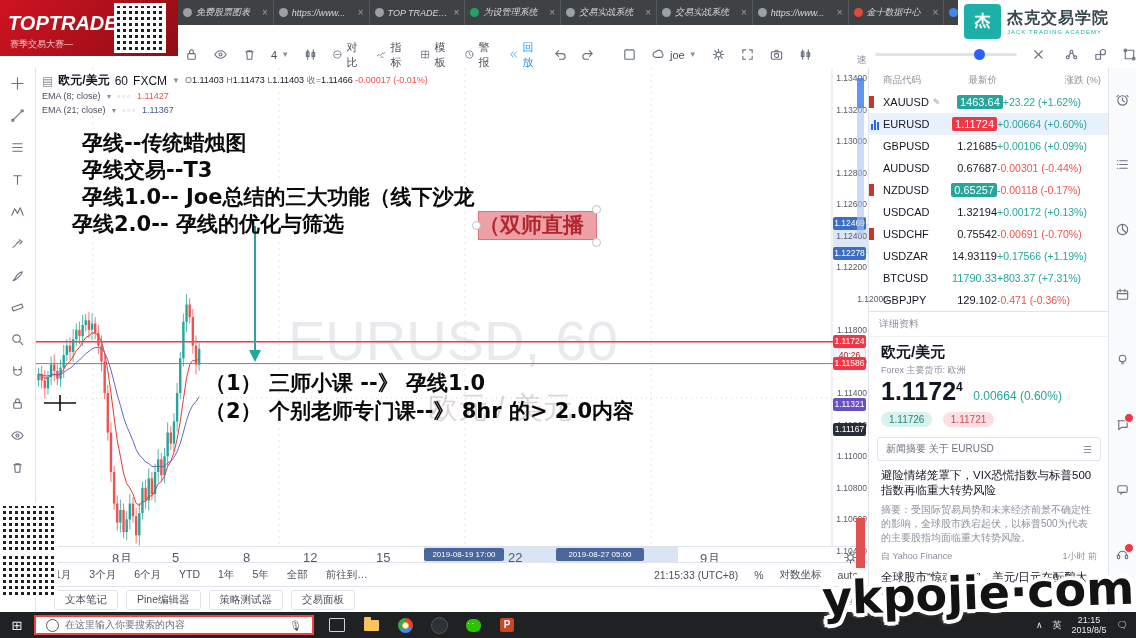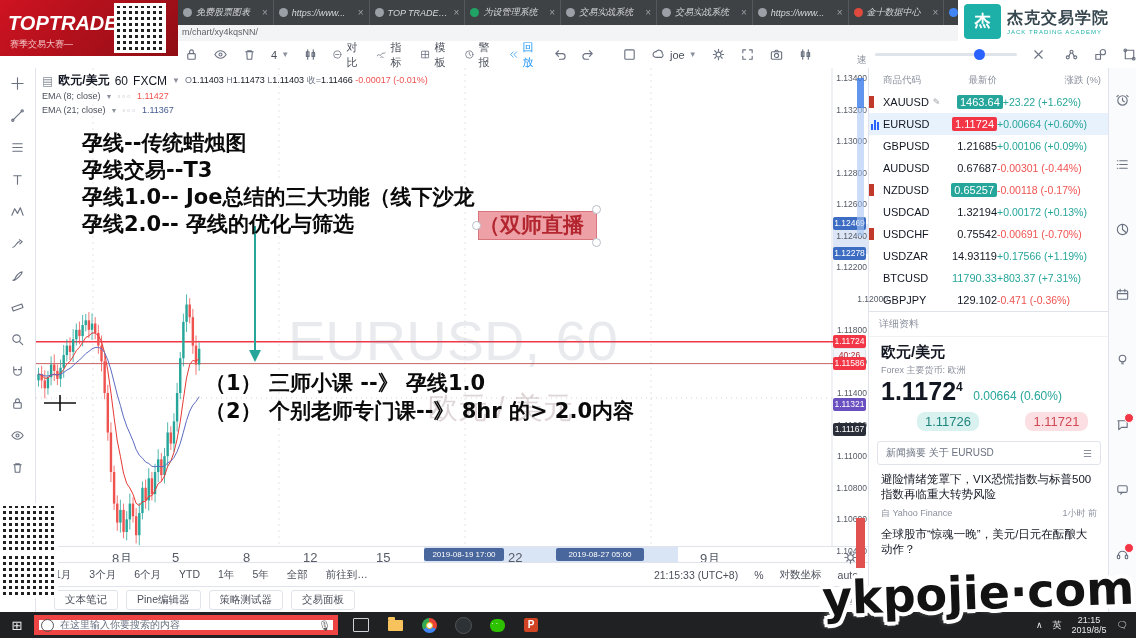--- a/index.html
+++ b/index.html
@@ -92,41 +92,41 @@
   .txtup{color:#26a69a;}
   .wchg{width:104px;text-align:left;font-size:10.5px;}
   .up{color:#26a69a;}.down{color:#ef5350;}
   #dethead{font-size:10px;color:#8a909c;padding:5px 10px;border-top:1px solid #e0e3eb;border-bottom:1px solid #f0f1f3;}
   #details{padding:6px 12px 4px 12px;}
   #dname{font-size:15px;font-weight:bold;color:#131722;}
   #dsub{font-size:9px;color:#8a909c;margin-top:2px;}
   #dprice{font-size:25px;font-weight:bold;color:#131722;margin-top:4px;}
   #dprice sup{font-size:12px;}
   #dchg{font-size:12px;color:#26a69a;margin-left:6px;}
-  .chip{display:inline-block;font-size:13px;padding:2px 8px;border-radius:8px;margin-right:6px;margin-top:6px;margin-left:36px;}
+  .chip{display:inline-block;font-size:10px;padding:2px 8px;border-radius:8px;margin-right:6px;margin-top:6px;}
   .chip.bid{background:#d9f1ef;color:#1f867d;}
   .chip.ask{background:#fbdfe2;color:#d04a55;}
   #newshead{margin:6px 8px 0 8px;border:1px solid #e0e3eb;border-radius:3px;padding:4px 8px;font-size:10px;color:#6a7180;display:flex;align-items:center;}
   #newshead .ham{margin-left:auto;color:#8a909c;}
   .news{padding:7px 12px 0 12px;}
   .ntitle{font-size:11.5px;color:#131722;line-height:15px;}
   .nsum{font-size:10px;color:#8a909c;line-height:14px;margin-top:5px;}
   .nfoot{display:flex;font-size:9px;color:#8a909c;margin-top:5px;}
   .nfoot .tm{margin-left:auto;}
   
   #rail{left:1108px;top:68px;width:28px;height:544px;background:#fafbfc;border-left:1px solid #e0e3eb;display:flex;flex-direction:column;align-items:center;padding-top:24px;box-sizing:border-box;gap:46px;}
   .railic{position:relative;cursor:pointer;}
   .rdot{position:absolute;right:-4px;top:-4px;width:8px;height:8px;border-radius:50%;background:#f23645;border:1px solid #fff;}
   
   #qr1{left:0;top:503px;width:58px;height:50px;z-index:8;}
   #qr2{left:0;top:553px;width:58px;height:45px;z-index:8;}
   
   #taskbar{left:0;top:612px;width:1136px;height:26px;background:#1f2123;display:flex;align-items:center;z-index:9;}
   #start{width:34px;text-align:center;color:#e8eaed;font-size:13px;}
-  #tsearch{width:304px;height:20px;background:#fff;border:5px solid #ef4444;display:flex;align-items:center;gap:6px;padding:0 2px;box-sizing:border-box;}
+  #tsearch{width:280px;height:20px;background:#fff;border:2px solid #ef4444;display:flex;align-items:center;gap:6px;padding:0 10px;box-sizing:border-box;}
   #tsearch .circ{width:11px;height:11px;border:1.4px solid #555;border-radius:50%;}
   #tsearch .ph{font-size:10px;color:#6a7180;flex:1;white-space:nowrap;overflow:hidden;}
   .tbic{width:22px;height:18px;margin-left:12px;display:flex;align-items:center;justify-content:center;}
   .chrome{width:15px;height:15px;border-radius:50%;background:conic-gradient(#ea4335 0 33%,#4285f4 33% 66%,#34a853 66% 100%);position:relative;}
   .chrome:after{content:"";position:absolute;left:4px;top:4px;width:7px;height:7px;background:#fff;border:1px solid #fbbc05;border-radius:50%;box-sizing:border-box;}
   .darkc{width:15px;height:15px;border-radius:50%;background:#2d3237;border:1px solid #555;}
   .wechat{width:15px;height:13px;border-radius:6px;background:#2dc100;position:relative;}
   .wechat:after{content:"· ·";color:#fff;font-size:7px;position:absolute;left:2px;top:1px;}
   .ppt{width:14px;height:14px;background:#d04423;color:#fff;font-size:10px;font-weight:bold;text-align:center;line-height:14px;border-radius:2px;}
   .folder{width:15px;height:11px;background:#f8c35c;border-radius:1px;position:relative;}
@@ -187,23 +187,20 @@
       <div class="tab">
         <span class="fav" style="background: rgb(66, 133, 244);"></span>
         <span class="tlabel">GM General</span>
         <span class="tclose">×</span>
       </div>
       <div class="tab">
         <span class="fav" style="background: rgb(197, 201, 207);"></span>
         <span class="tlabel">新标签页</span>
       </div>
     </div>
-  <div id="urlbar" class="abs">
-    <span id="urltext">m/chart/xy4kqsNN/</span>
-  </div>
   <div id="academy" class="abs">
     <div class="sq">杰</div>
     <div>
       <div class="t1">杰克交易学院</div>
       <div class="t2">JACK TRADING ACADEMY</div>
     </div>
   </div>
   <div id="brandlogo" class="abs">
     <div class="nm">TOPTRADER</div>
     <div class="tg">赛季交易大赛—</div>
@@ -556,21 +553,21 @@
         <polyline points="2.5,306.0 5.7,307.4 8.8,310.3 11.9,310.0 15.1,307.1 18.3,306.1 21.4,307.2 24.6,305.5 27.7,301.4 30.8,296.1 34.0,293.4 37.1,288.5 40.3,282.6 43.4,279.4 46.6,274.4 49.8,269.5 52.9,267.8 56.0,265.0 59.2,265.0 62.4,267.8 65.5,273.5 68.6,284.9 71.8,302.6 75.0,325.2 78.1,349.7 81.3,373.0 84.4,388.3 87.5,405.1 90.7,415.4 93.8,419.9 97.0,426.2 100.1,435.3 103.3,437.5 106.5,433.6 109.6,433.3 112.8,428.2 115.9,427.7 119.0,422.5 122.2,415.6 125.3,413.7 128.5,408.0 131.7,398.4 134.8,393.3 137.9,384.4 141.1,371.2 144.3,353.2 147.4,331.2 150.5,310.1 153.7,296.6 156.8,292.4 160.0,293.3 163.2,290.5" fill="none" stroke="#e53935" stroke-width="1"></polyline>
         <polyline points="2.5,306.0 5.7,306.6 8.8,307.9 11.9,308.0 15.1,306.9 18.3,306.6 21.4,307.0 24.6,306.3 27.7,304.5 30.8,302.1 34.0,300.4 37.1,297.8 40.3,294.5 43.4,292.1 46.6,288.9 49.8,285.6 52.9,283.4 56.0,280.9 59.2,279.5 62.4,279.3 65.5,280.6 68.6,284.6 71.8,291.9 75.0,302.1 78.1,314.2 81.3,327.0 84.4,337.4 87.5,348.9 90.7,358.2 93.8,365.3 97.0,372.8 100.1,381.4 103.3,387.2 106.5,390.2 109.6,394.0 112.8,395.5 115.9,398.3 119.0,398.8 122.2,398.1 125.3,398.9 128.5,398.0 131.7,394.9 134.8,393.2 137.9,389.5 141.1,383.7 144.3,375.2 147.4,364.2 150.5,352.6 153.7,343.2 156.8,337.2 160.0,333.5 163.2,328.7" fill="none" stroke="#5c6bc0" stroke-width="1"></polyline>
         <line x1="219" y1="158" x2="219" y2="284" stroke="#26a69a" stroke-width="2"></line>
         <polygon points="219,294 213,282 225,282" fill="#26a69a"></polygon>
         <path d="M8 335h32M24 327v16" stroke="#111" stroke-width="1.6" fill="none"></path>
       </svg>
 
     <div class="anno" style="left:46px;top:62px;">孕线--传统蜡烛图</div>
     <div class="anno" style="left:46px;top:89px;">孕线交易--T3</div>
     <div class="anno" style="left:46px;top:116px;">孕线1.0-- Joe总结的三大功能（线下沙龙</div>
-    <div class="anno" style="left:46px;top:143px;">孕线2.0-- 孕线的优化与筛选</div>
+    <div class="anno" style="left:36px;top:143px;">孕线2.0-- 孕线的优化与筛选</div>
     <div id="hl">（双师直播</div>
     <div class="hdot" style="left:436px;top:153px;"></div>
     <div class="hdot" style="left:556px;top:137px;"></div>
     <div class="hdot" style="left:556px;top:170px;"></div>
     <div class="anno" style="left:169px;top:302px;">（1）  三师小课 --》 孕线1.0</div>
     <div class="anno" style="left:169px;top:330px;">（2）  个别老师专门课--》  8hr 的&gt; 2.0内容</div>
   </div>
 
   <div id="axshade" style="top: 224.098px; height: 30.178px;"></div>
   <div id="paxis" class="abs"></div>
@@ -702,20 +699,21 @@
         <span class="chip bid">1.11726</span>
         <span class="chip ask">1.11721</span>
       </div>
     </div>
     <div id="newshead">
       <span>新闻摘要 关于 EURUSD</span>
       <span class="ham">☰</span>
     </div>
     <div class="news">
       <div class="ntitle">避险情绪笼罩下，VIX恐慌指数与标普500指数再临重大转势风险</div>
+      <div class="nsum">摘要：受国际贸易局势和未来经济前景不确定性的影响，全球股市跌宕起伏，以标普500为代表的主要股指均面临重大转势风险。</div>
       <div class="nfoot">
         <span>自 Yahoo Finance</span>
         <span class="tm">1小时 前</span>
       </div>
     </div>
     <div class="news">
       <div class="ntitle">全球股市“惊魂一晚”，美元/日元在酝酿大动作？</div>
 
     </div>
   </div>

